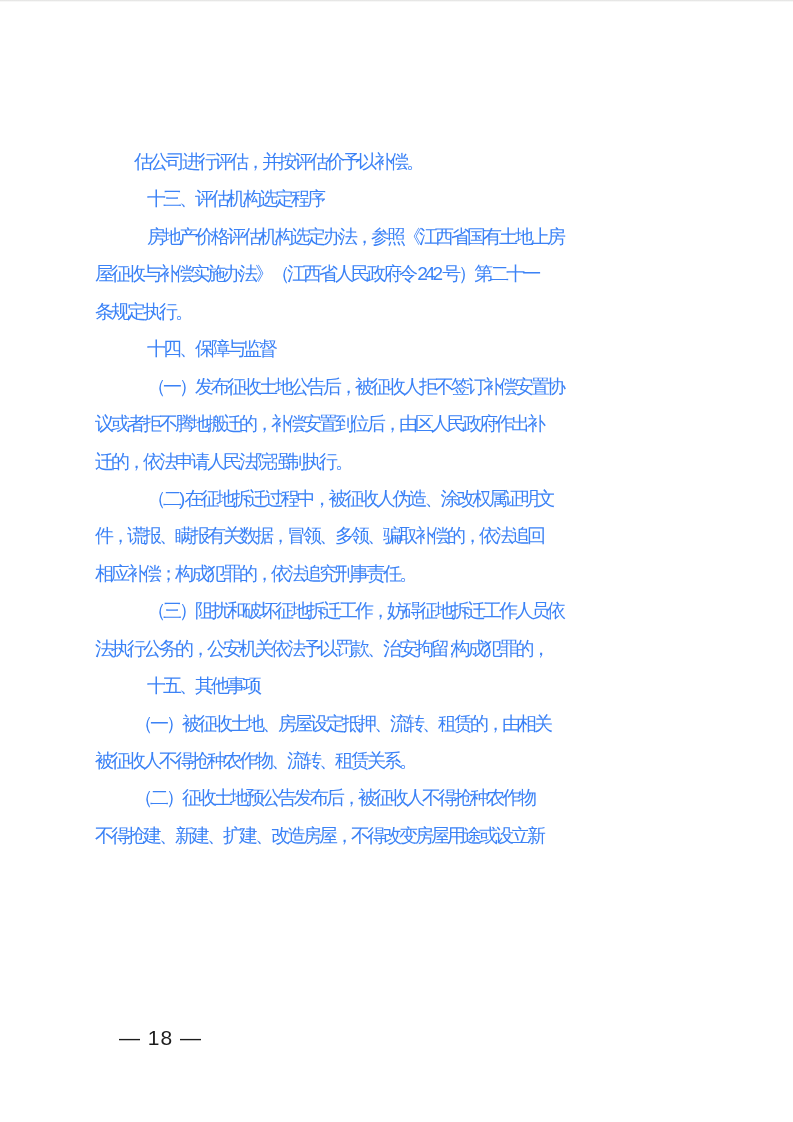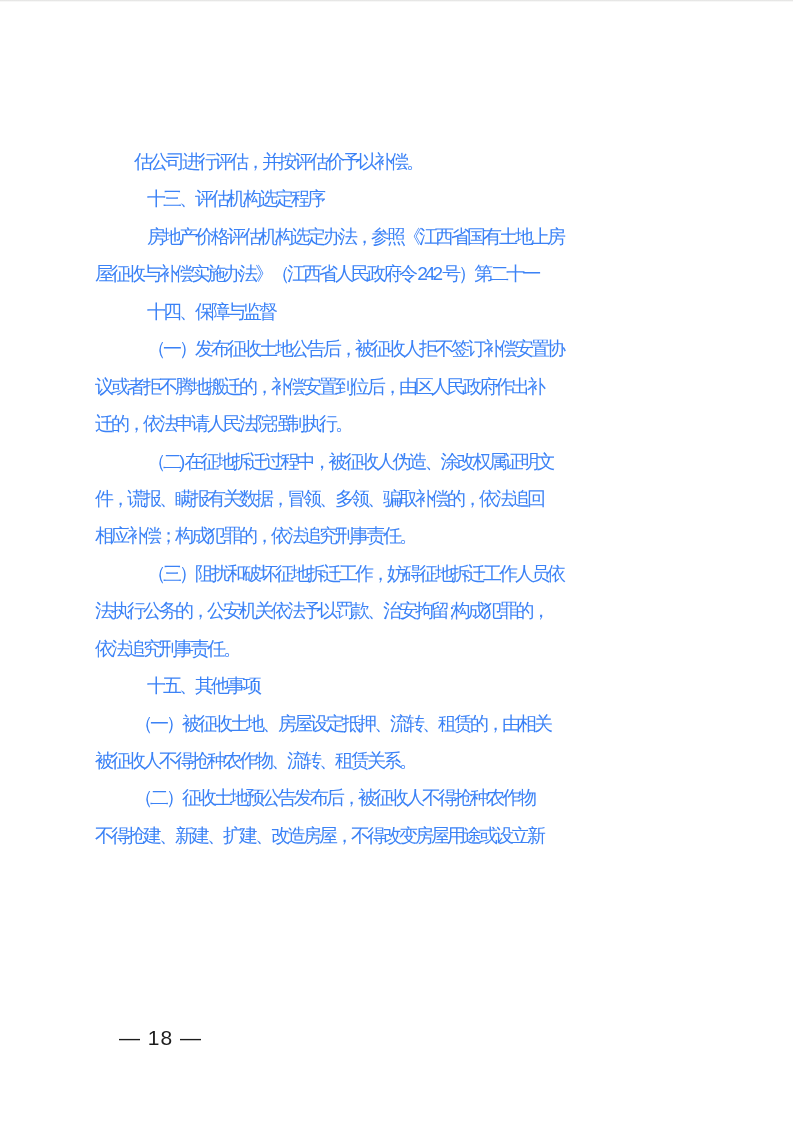--- a/index.html
+++ b/index.html
@@ -55,30 +55,30 @@
 </head>
 <body>
 
 <div class="page">
   <div class="scan-edge"></div>
   <div class="content" id="content">
       <div class="line indent-1">估公司进行评估，并按评估价予以补偿。</div>
       <div class="line indent-2">十三、评估机构选定程序</div>
       <div class="line indent-2">房地产价格评估机构选定办法，参照《江西省国有土地上房</div>
       <div class="line indent-0">屋征收与补偿实施办法》（江西省人民政府令 242 号）第二十一</div>
+      <div class="line indent-0">条规定执行。</div>
       <div class="line indent-2">十四、保障与监督</div>
       <div class="line indent-2">（一）发布征收土地公告后，被征收人拒不签订补偿安置协</div>
       <div class="line indent-0">议或者拒不腾地搬迁的，补偿安置到位后，由区人民政府作出补</div>
       <div class="line indent-0">迁的，依法申请人民法院强制执行。</div>
       <div class="line indent-2">（二) 在征地拆迁过程中，被征收人伪造、涂改权属证明文</div>
       <div class="line indent-0">件，谎报、瞒报有关数据，冒领、多领、骗取补偿的，依法追回</div>
       <div class="line indent-0">相应补偿；构成犯罪的，依法追究刑事责任。</div>
       <div class="line indent-2">（三）阻扰和破坏征地拆迁工作，妨碍征地拆迁工作人员依</div>
       <div class="line indent-0">法执行公务的，公安机关依法予以罚款、治安拘留 ;构成犯罪的，</div>
-      <div class="line indent-0">依法追究刑事责任。</div>
       <div class="line indent-2">十五、其他事项</div>
       <div class="line indent-1">（一）被征收土地、房屋设定抵押、流转、租赁的，由相关</div>
       <div class="line indent-0">被征收人不得抢种农作物、流转、租赁关系。</div>
       <div class="line indent-1">（二）征收土地预公告发布后，被征收人不得抢种农作物</div>
       <div class="line indent-0">不得抢建、新建、扩建、改造房屋，不得改变房屋用途或设立新</div>
     </div>
   <div class="footer">— 18 —</div>
 </div>
 
 </body></html>

